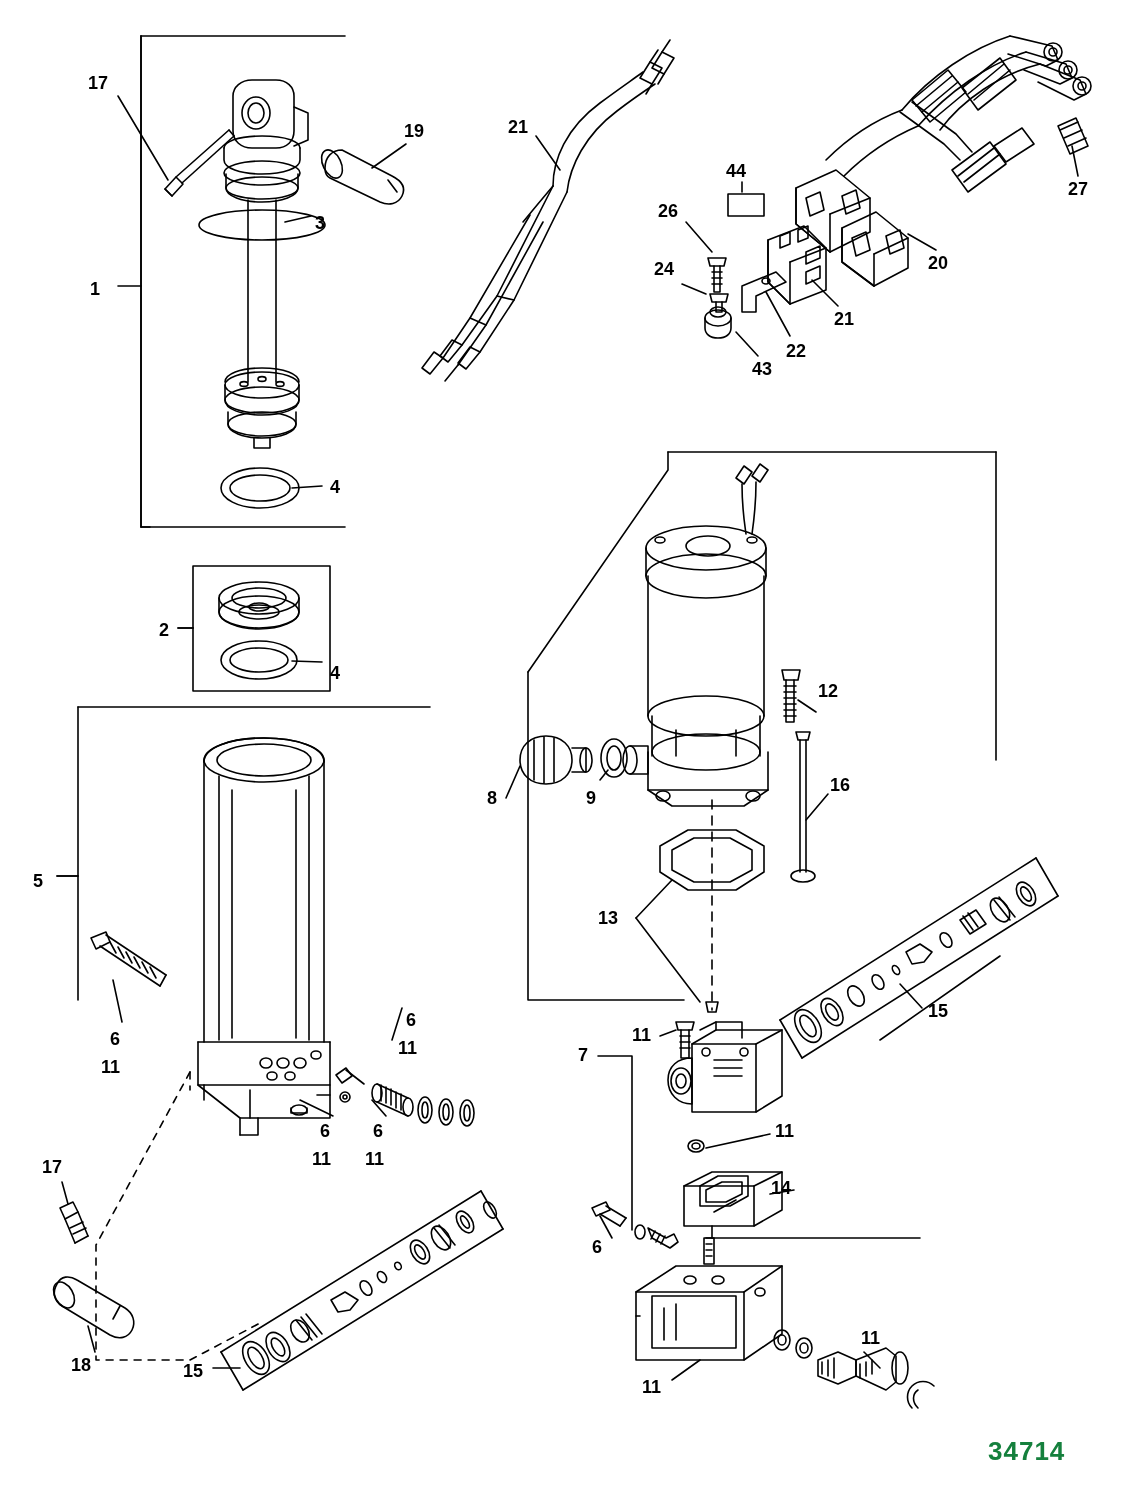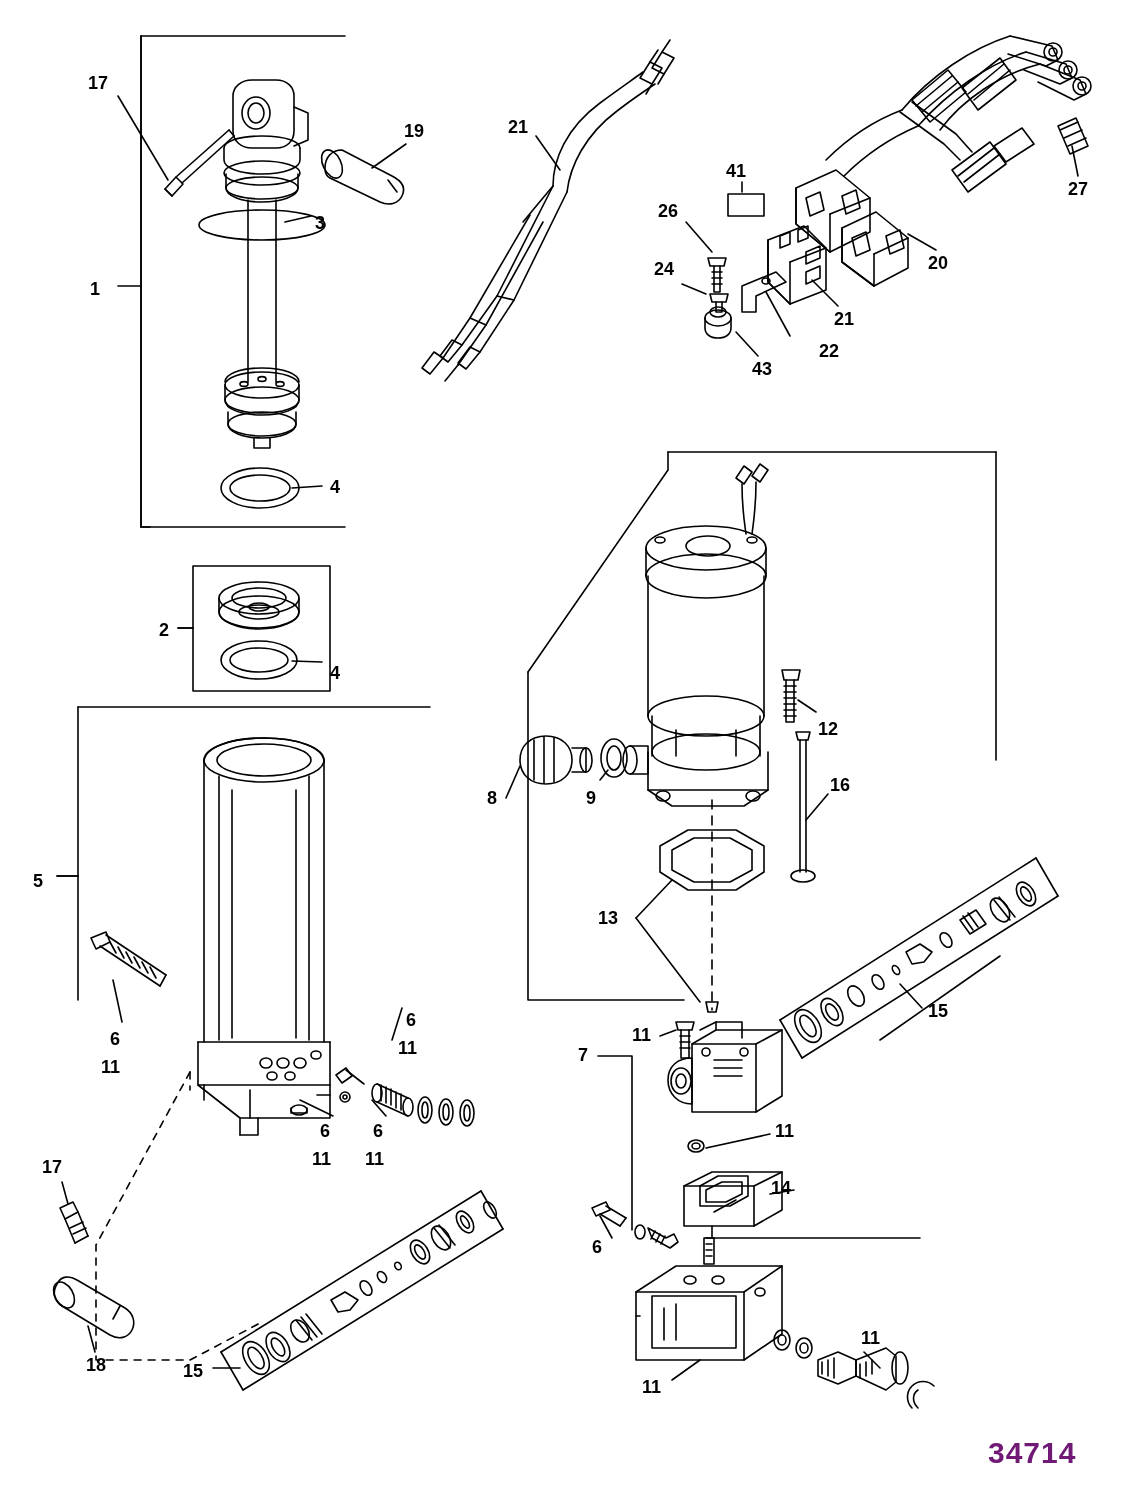--- a/index.html
+++ b/index.html
@@ -30,22 +30,22 @@
     font-weight: bold;
     font-size: 18px;
     color: #000000;
     line-height: 26px;
     white-space: pre;
   }
   .drawing-number {
     position: absolute;
     font-family: "Liberation Sans", sans-serif;
     font-weight: bold;
-    font-size: 30px;
-    color: #701a75;
+    font-size: 26px;
+    color: #15803d;
     letter-spacing: 1px;
   }
 </style>
 </head>
 <body>
 
 <div id="page">
 
   <svg id="svg-layer" viewBox="0 0 1134 1500">
     <g fill="none" stroke="#000000" stroke-width="1.6" stroke-linecap="round" stroke-linejoin="round">
@@ -567,36 +567,36 @@
   <div class="callout" style="left:312px; top:1146px;">11</div>
   <div class="callout" style="left:373px; top:1118px;">6</div>
   <div class="callout" style="left:365px; top:1146px;">11</div>
   <div class="callout" style="left:578px; top:1042px;">7</div>
   <div class="callout" style="left:487px; top:785px;">8</div>
   <div class="callout" style="left:586px; top:785px;">9</div>
   <div class="callout" style="left:861px; top:1325px;">11</div>
   <div class="callout" style="left:632px; top:1022px;">11</div>
   <div class="callout" style="left:775px; top:1118px;">11</div>
   <div class="callout" style="left:642px; top:1374px;">11</div>
-  <div class="callout" style="left:818px; top:716px;">12</div>
+  <div class="callout" style="left:818px; top:678px;">12</div>
   <div class="callout" style="left:598px; top:905px;">13</div>
   <div class="callout" style="left:771px; top:1175px;">14</div>
   <div class="callout" style="left:928px; top:998px;">15</div>
   <div class="callout" style="left:183px; top:1358px;">15</div>
   <div class="callout" style="left:830px; top:772px;">16</div>
   <div class="callout" style="left:88px;  top:70px;">17</div>
   <div class="callout" style="left:42px;  top:1154px;">17</div>
-  <div class="callout" style="left:86px;  top:1352px;">18</div>
+  <div class="callout" style="left:71px;  top:1352px;">18</div>
   <div class="callout" style="left:404px; top:118px;text-align:center;">19</div>
   <div class="callout" style="left:928px; top:250px;">20</div>
   <div class="callout" style="left:834px; top:306px;">21</div>
-  <div class="callout" style="left:786px; top:338px;margin-left:33px;">22</div>
+  <div class="callout" style="left:786px; top:338px;">22</div>
   <div class="callout" style="left:752px; top:356px;">43</div>
   <div class="callout" style="left:654px; top:256px;">24</div>
-  <div class="callout" style="left:726px; top:158px;">41</div>
+  <div class="callout" style="left:726px; top:158px;">44</div>
   <div class="callout" style="left:658px; top:198px;">26</div>
   <div class="callout" style="left:1068px;top:176px;">27</div>
   <div class="callout" style="left:508px; top:114px;">21</div>
   <div class="callout" style="left:592px; top:1234px;">6</div>
 
   <div class="drawing-number" style="left:988px; top:1436px;">34714</div>
 
 </div>
 
 </body></html>

